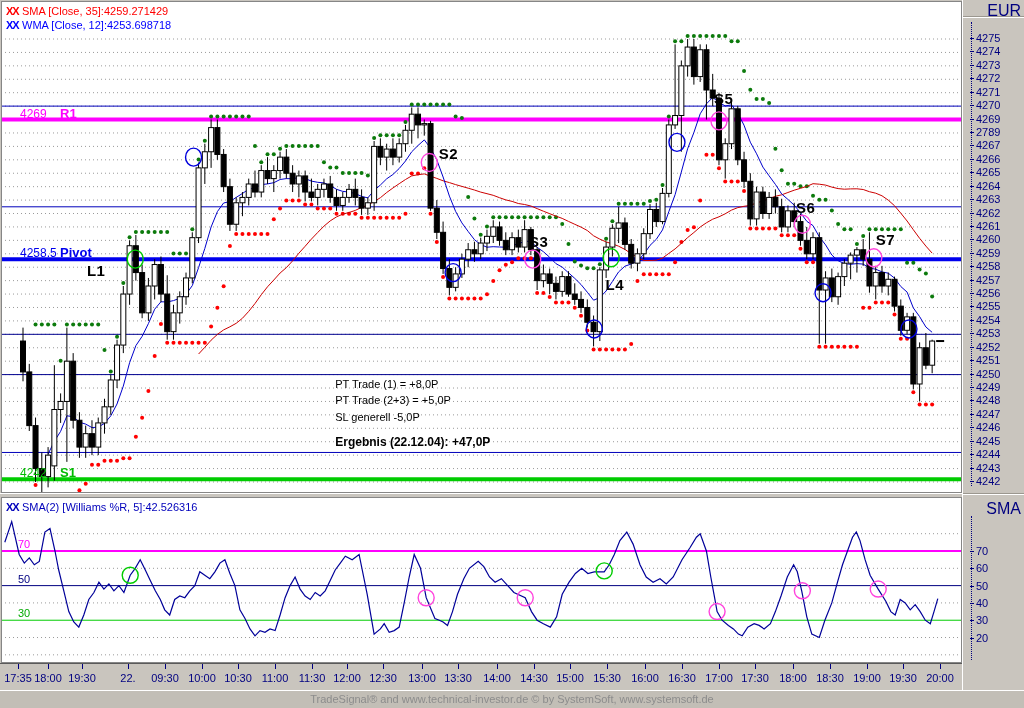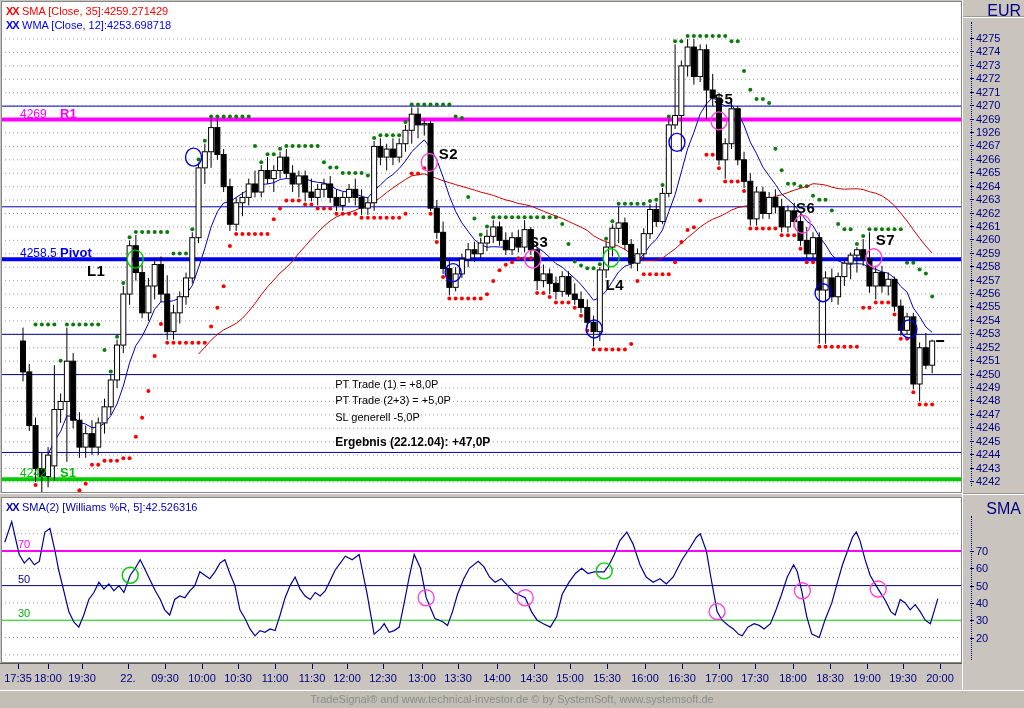--- a/index.html
+++ b/index.html
@@ -747,21 +747,21 @@
   <div class="axis-rule" style="top:16px"></div>
   <div class="axis-dotted" style="top:22px;height:464px"></div>
   <div id="axis-main-ticks">
       <div class="price-label" style="top:32px">4275</div>
       <div class="price-label" style="top:45.424px">4274</div>
       <div class="price-label" style="top:58.848px">4273</div>
       <div class="price-label" style="top:72.27199999999999px">4272</div>
       <div class="price-label" style="top:85.696px">4271</div>
       <div class="price-label" style="top:99.12px">4270</div>
       <div class="price-label" style="top:112.544px">4269</div>
-      <div class="price-label" style="top:125.96799999999999px">1926</div>
+      <div class="price-label" style="top:125.96799999999999px">2789</div>
       <div class="price-label" style="top:139.392px">4267</div>
       <div class="price-label" style="top:152.816px">4266</div>
       <div class="price-label" style="top:166.24px">4265</div>
       <div class="price-label" style="top:179.664px">4264</div>
       <div class="price-label" style="top:193.088px">4263</div>
       <div class="price-label" style="top:206.512px">4262</div>
       <div class="price-label" style="top:219.93599999999998px">4261</div>
       <div class="price-label" style="top:233.35999999999999px">4260</div>
       <div class="price-label" style="top:246.784px">4259</div>
       <div class="price-label" style="top:260.20799999999997px">4258</div>

